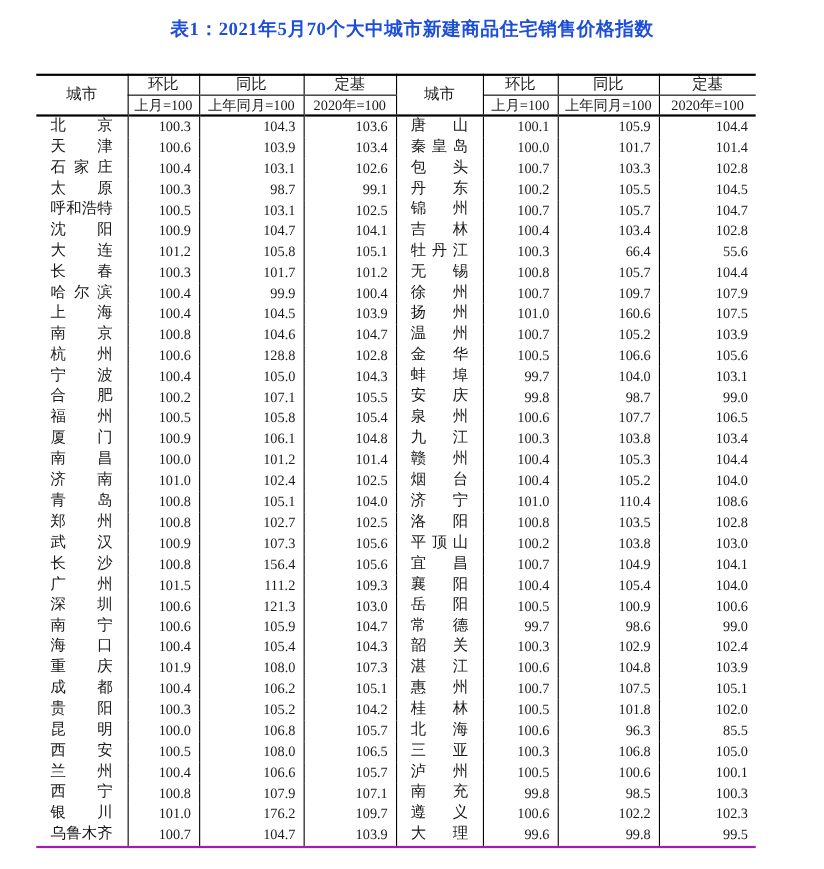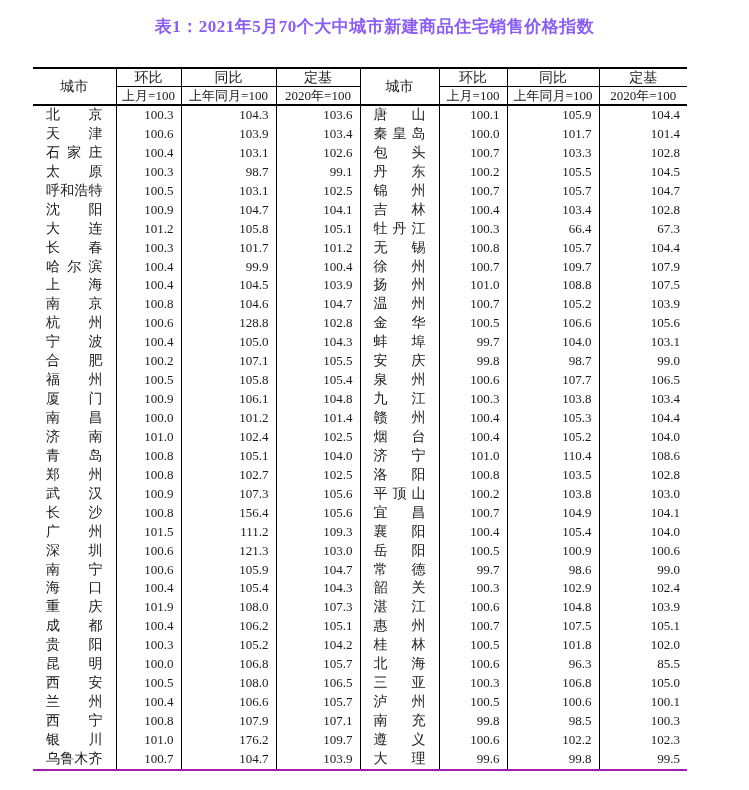--- a/index.html
+++ b/index.html
@@ -10,21 +10,21 @@
     height: 790px;
     font-family: "Liberation Serif", "DejaVu Serif", serif;
     color: #1a1a1a;
     overflow: hidden;
   }
   .page-title {
     margin-top: 15px;
     text-align: center;
     font-size: 17px;
     font-weight: bold;
-    color: #8b5cf6;
+    color: #1d4ed8;
     letter-spacing: 0.5px;
   }
   table.price-table {
     border-collapse: collapse;
     table-layout: fixed;
     width: 654px;
     margin: 29px 0 0 33px;
     border-top: 2px solid #000;
     border-bottom: 2px solid #a21caf;
   }
@@ -194,21 +194,21 @@
           <span class="city-name">大连</span>
         </td>
         <td class="num-cell">101.2</td>
         <td class="num-cell">105.8</td>
         <td class="num-cell">105.1</td>
         <td class="city-cell">
           <span class="city-name">牡丹江</span>
         </td>
         <td class="num-cell">100.3</td>
         <td class="num-cell">66.4</td>
-        <td class="num-cell">67.3</td>
+        <td class="num-cell">55.6</td>
       </tr>
       <tr>
         <td class="city-cell col-first">
           <span class="city-name">长春</span>
         </td>
         <td class="num-cell">100.3</td>
         <td class="num-cell">101.7</td>
         <td class="num-cell">101.2</td>
         <td class="city-cell">
           <span class="city-name">无锡</span>
@@ -235,21 +235,21 @@
         <td class="city-cell col-first">
           <span class="city-name">上海</span>
         </td>
         <td class="num-cell">100.4</td>
         <td class="num-cell">104.5</td>
         <td class="num-cell">103.9</td>
         <td class="city-cell">
           <span class="city-name">扬州</span>
         </td>
         <td class="num-cell">101.0</td>
-        <td class="num-cell">108.8</td>
+        <td class="num-cell">160.6</td>
         <td class="num-cell">107.5</td>
       </tr>
       <tr>
         <td class="city-cell col-first">
           <span class="city-name">南京</span>
         </td>
         <td class="num-cell">100.8</td>
         <td class="num-cell">104.6</td>
         <td class="num-cell">104.7</td>
         <td class="city-cell">

